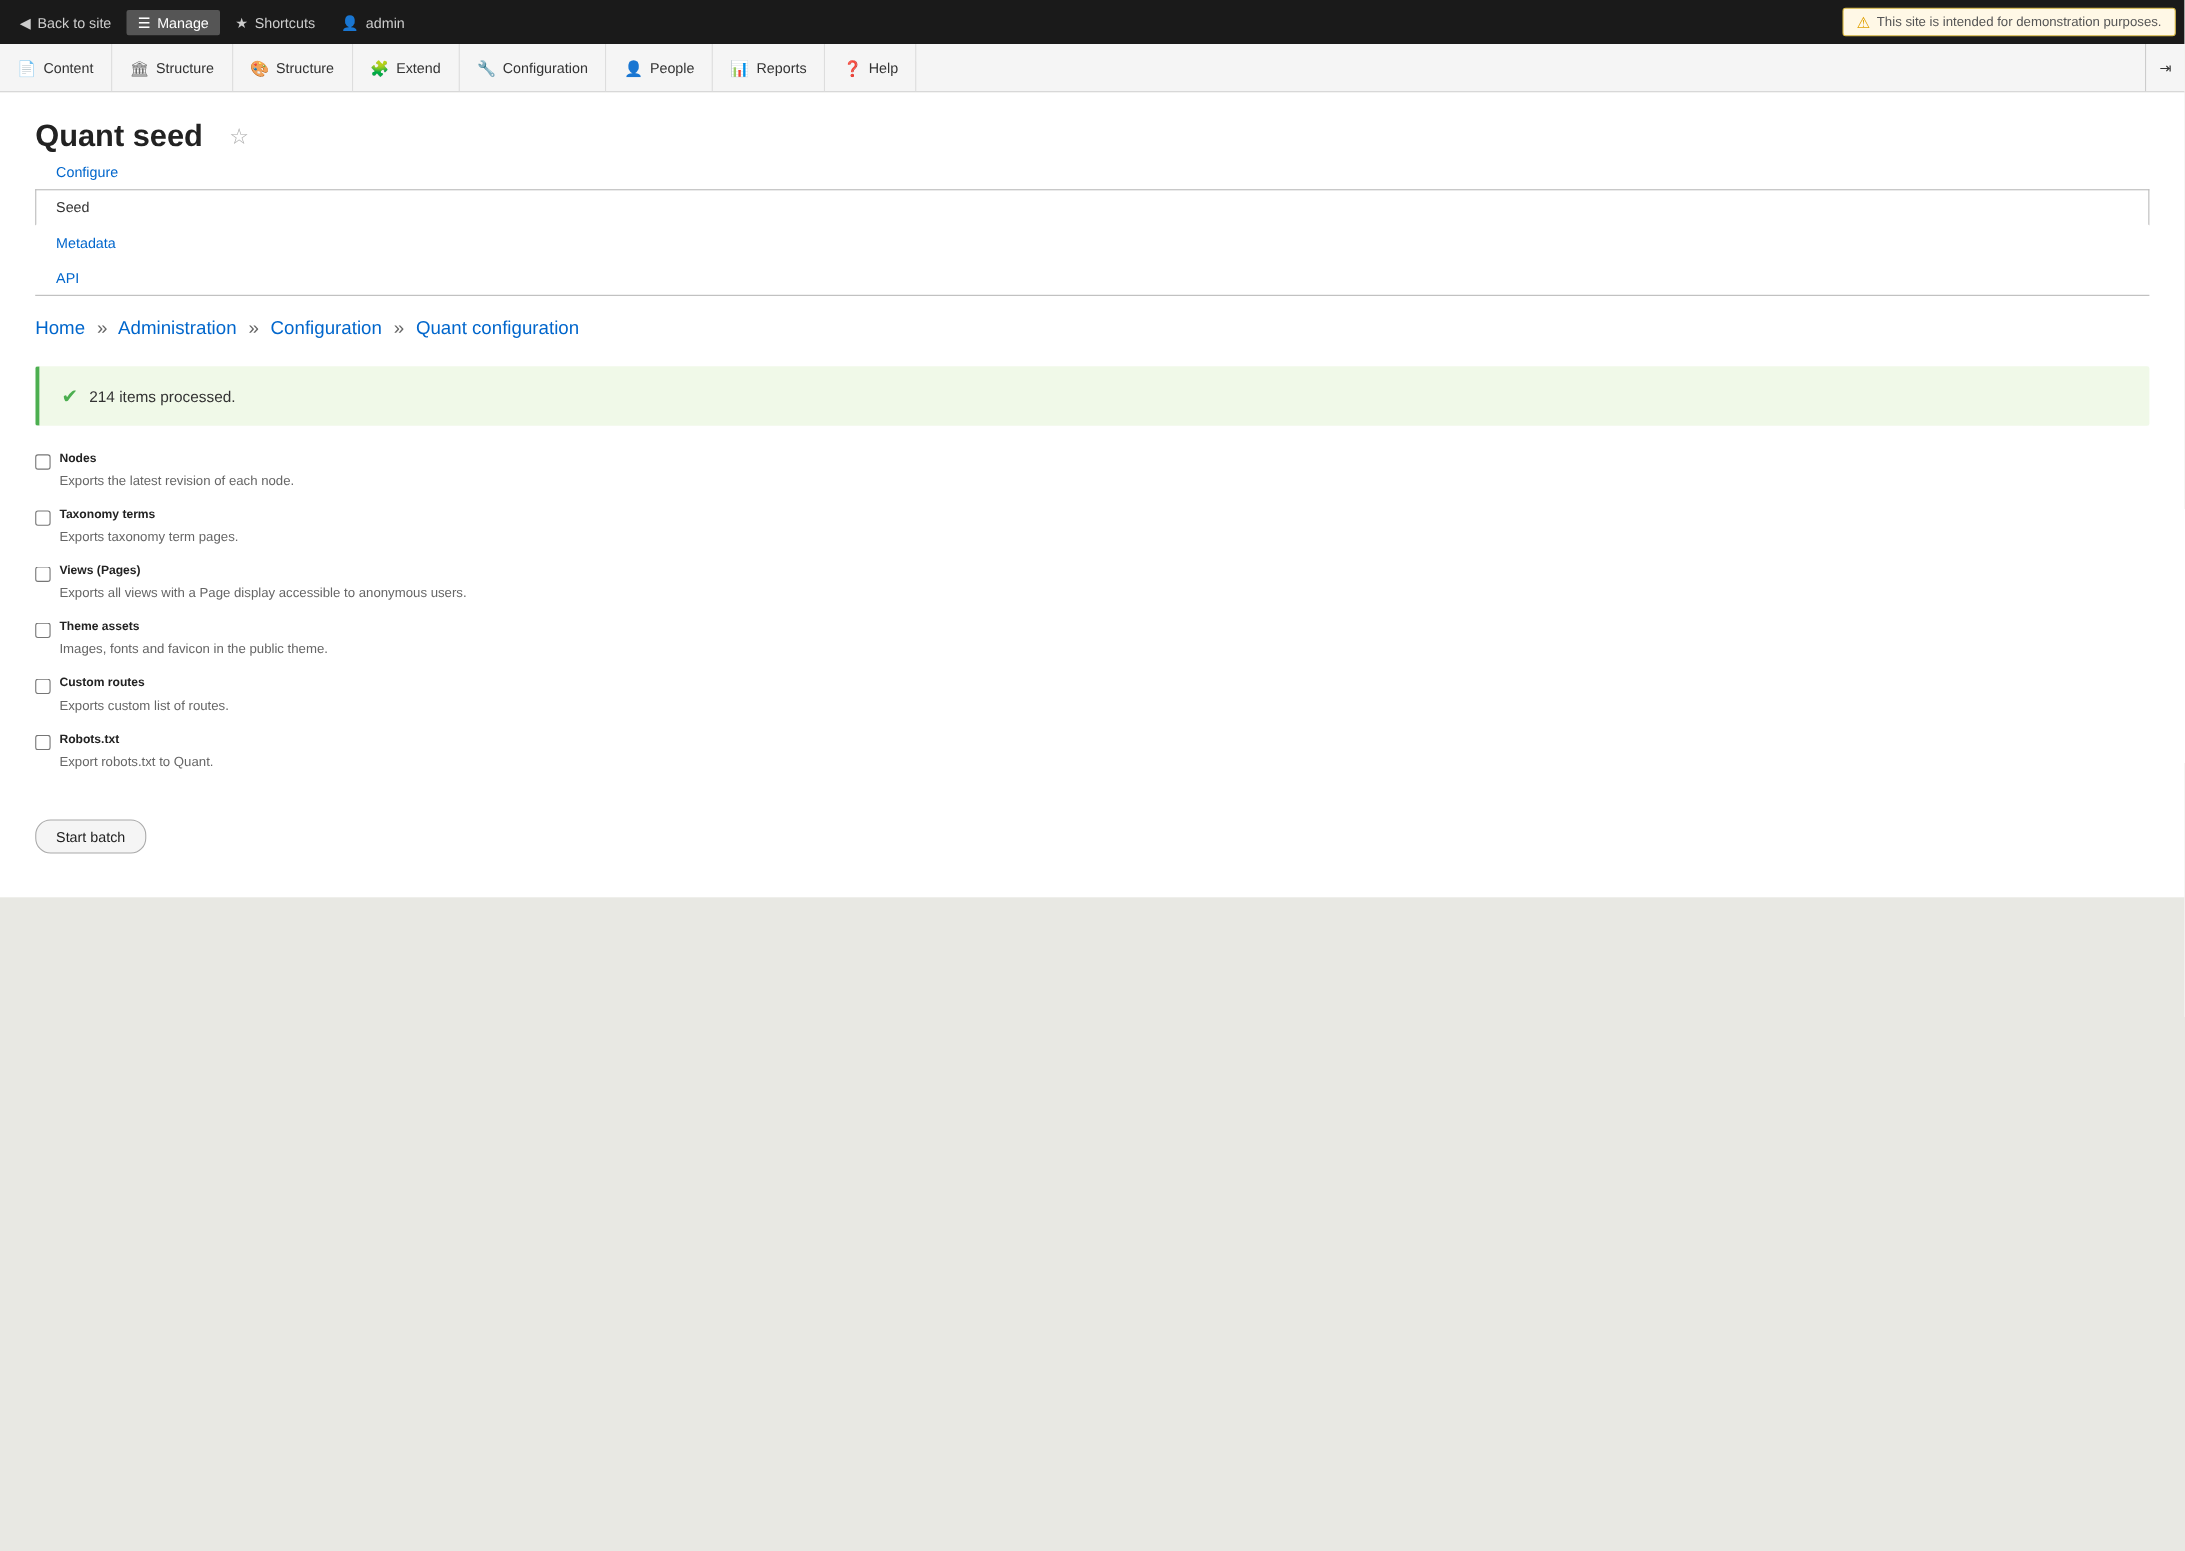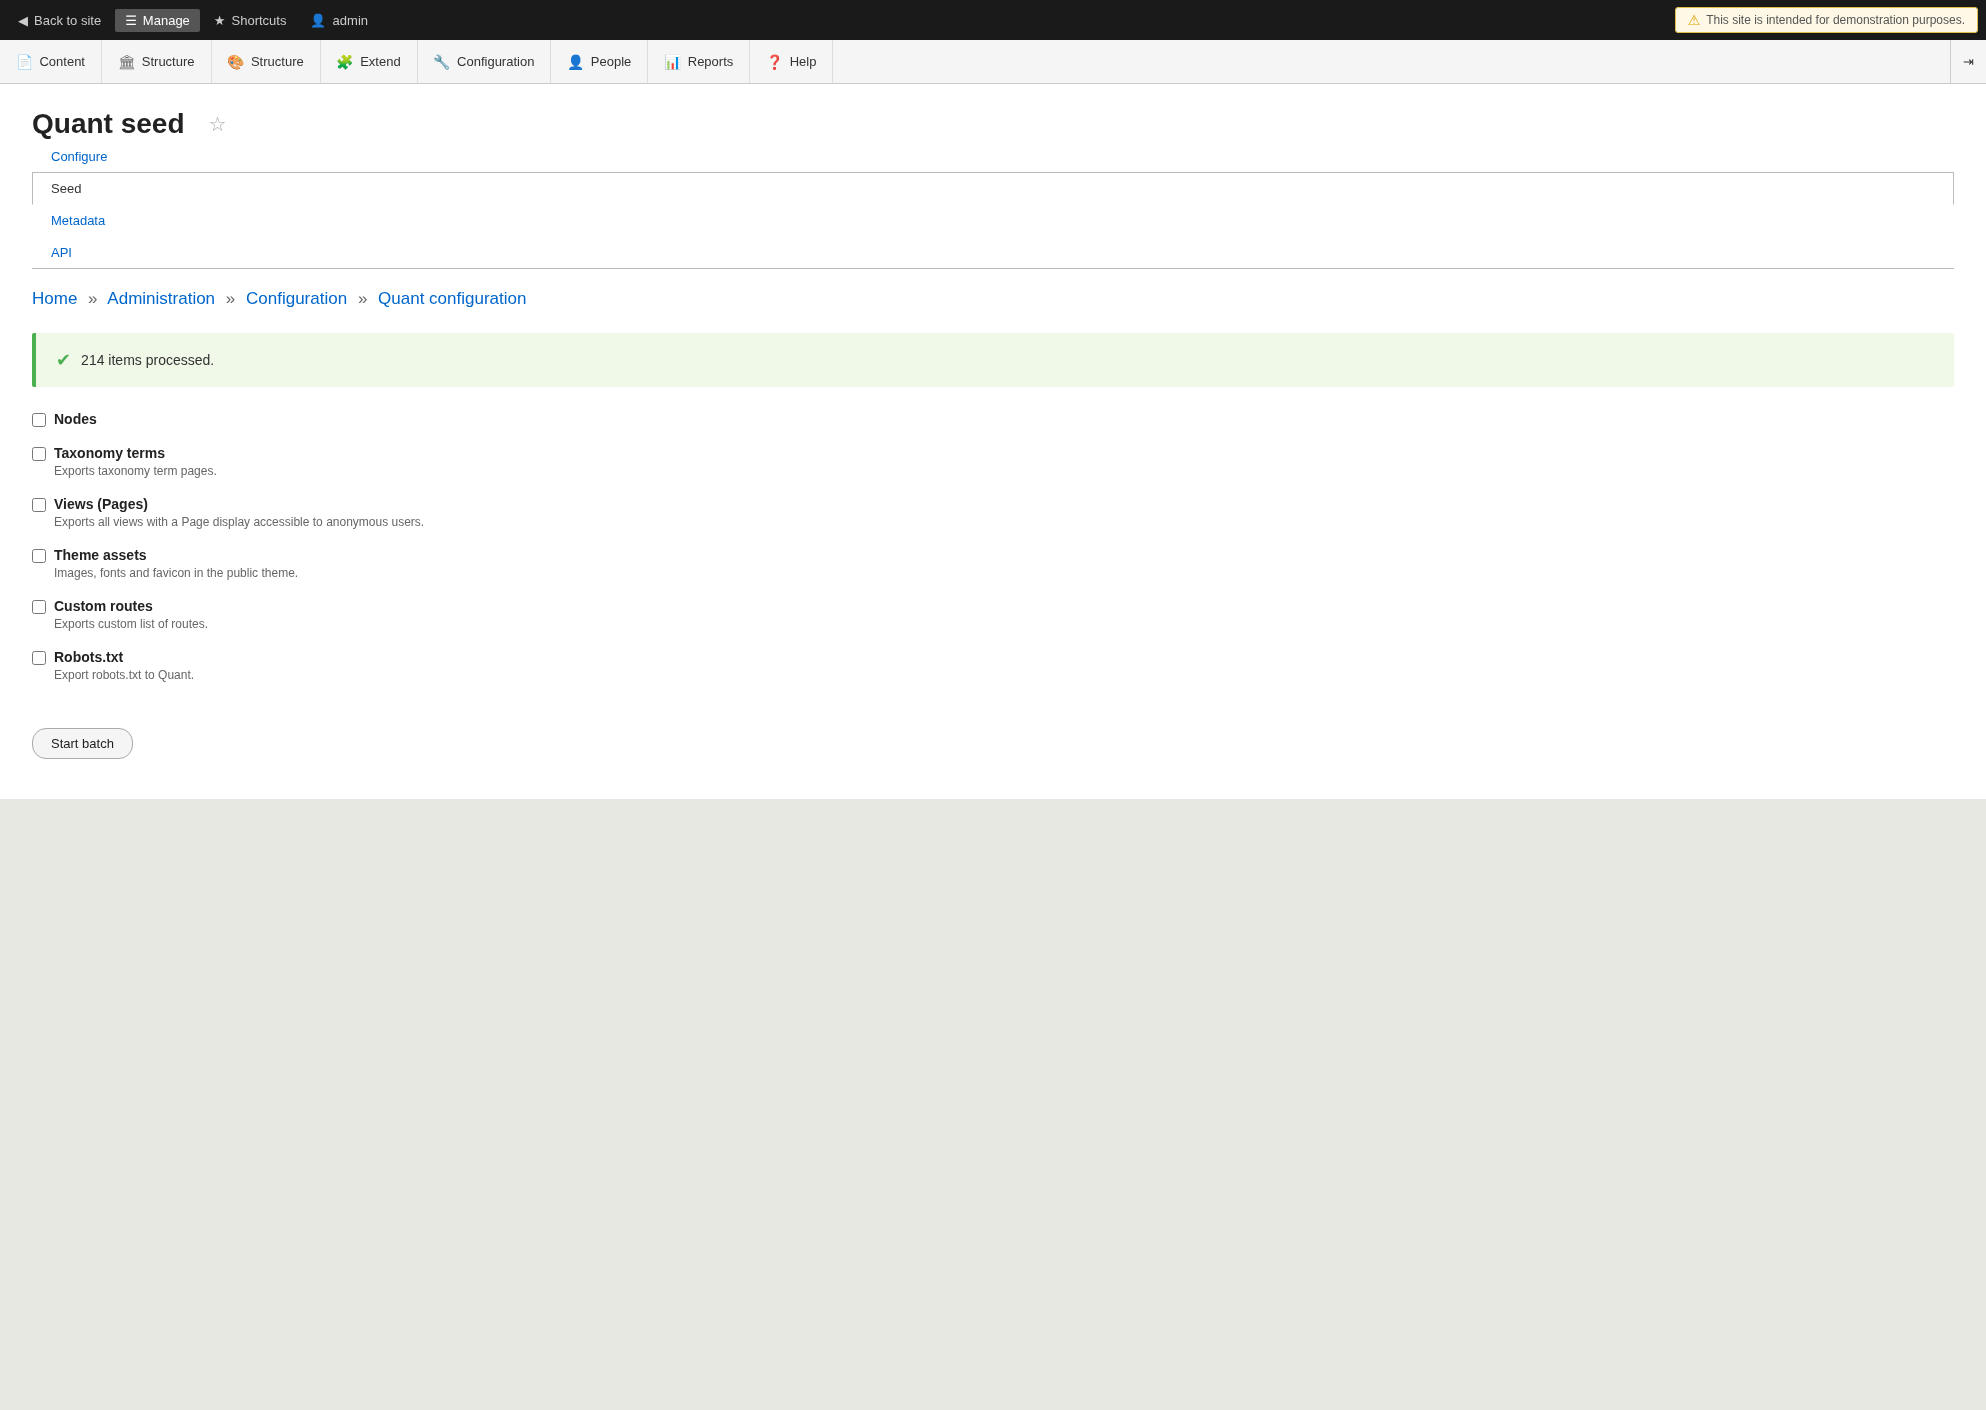--- a/index.html
+++ b/index.html
@@ -147,21 +147,21 @@
       margin-bottom: 3px;
     }
     .checkbox-label-row input[type="checkbox"] {
       margin-top: 2px;
       width: 14px;
       height: 14px;
       flex-shrink: 0;
       cursor: pointer;
     }
     .checkbox-title {
-      font-size: 14px;
+      font-size: 11px;
       font-weight: bold;
       color: #222;
     }
     .checkbox-description {
       margin-left: 22px;
       font-size: 12px;
       color: #666;
     }
 
     
@@ -284,20 +284,21 @@
     </div>
 
     
     <div>
 
       <div class="checkbox-item">
         <div class="checkbox-label-row">
           <input type="checkbox" id="cb-nodes" style="">
           <label class="checkbox-title" for="cb-nodes">Nodes</label>
         </div>
+        <div class="checkbox-description">Exports the latest revision of each node.</div>
       </div>
 
       <div class="checkbox-item">
         <div class="checkbox-label-row">
           <input type="checkbox" id="cb-taxonomy" style="">
           <label class="checkbox-title" for="cb-taxonomy">Taxonomy terms</label>
         </div>
         <div class="checkbox-description">Exports taxonomy term pages.</div>
       </div>
 

